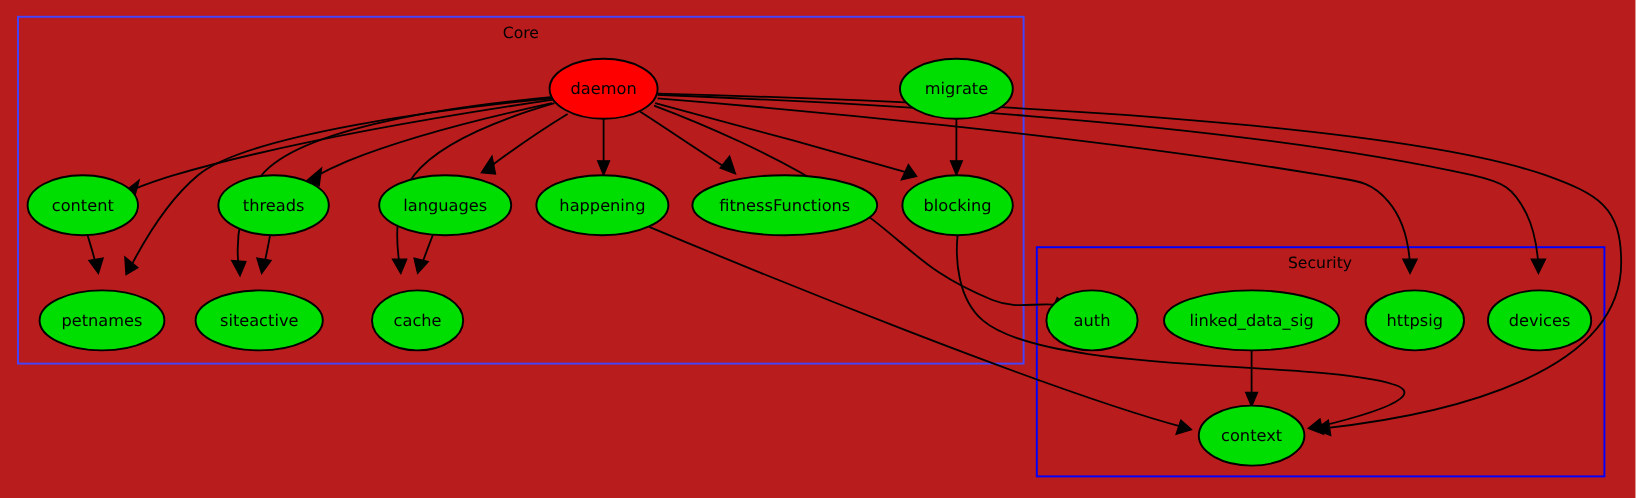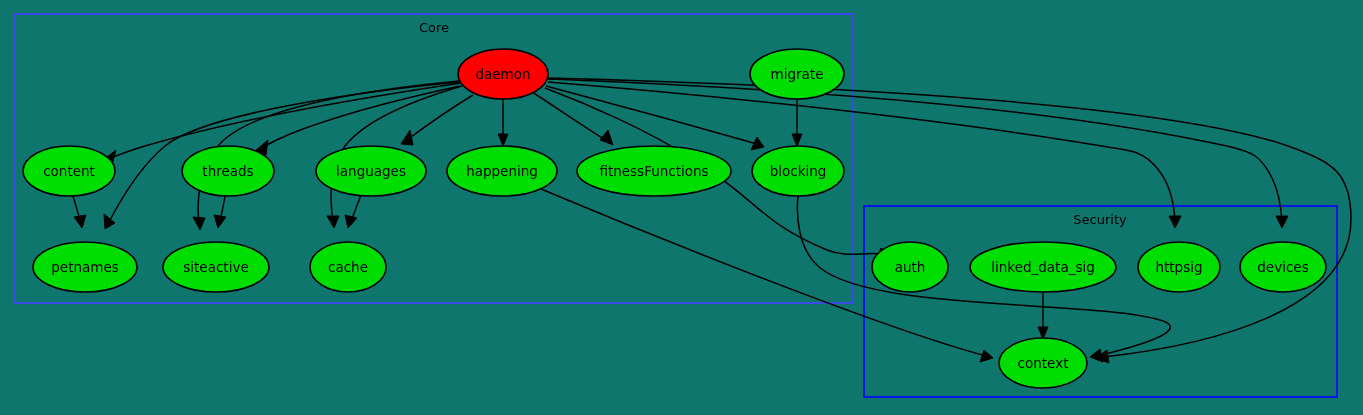--- a/index.html
+++ b/index.html
@@ -4,21 +4,21 @@
 <style>
   html, body {
     margin: 0;
     padding: 0;
     background: #ffffff;
   }
   #stage {
     position: relative;
     width: 1363px;
     height: 415px;
-    background: #0f766e;
+    background: #b91c1c;
     font-family: "DejaVu Sans", sans-serif;
     overflow: hidden;
   }
   svg#graph {
     display: block;
     width: 1363px;
     height: 415px;
   }
   .cluster-box {
     fill: none;

